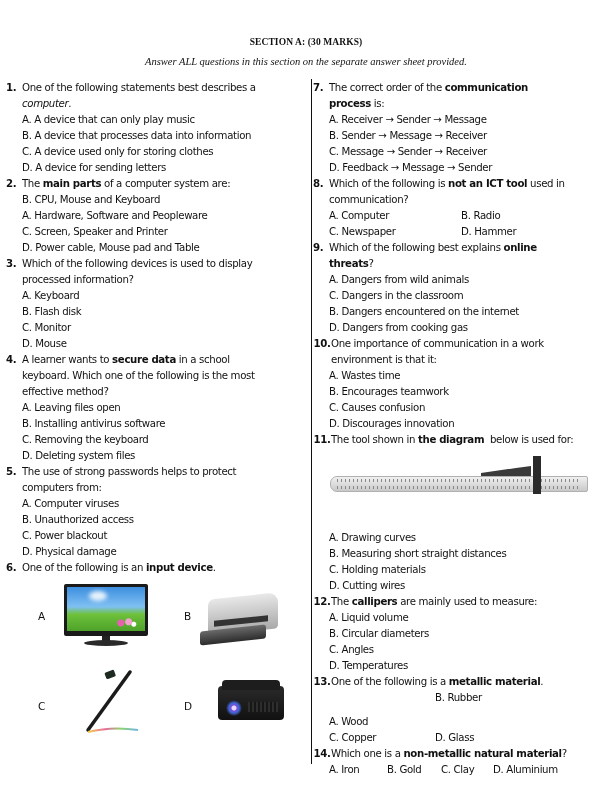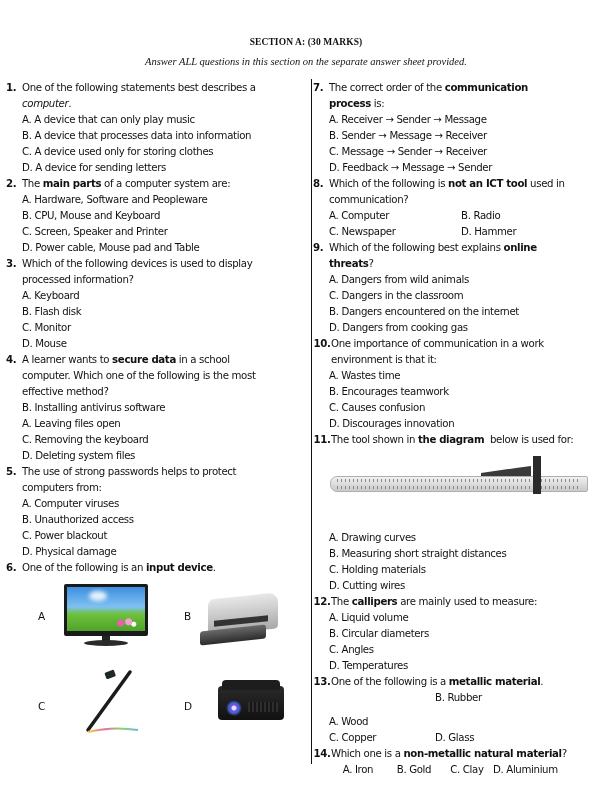--- a/index.html
+++ b/index.html
@@ -24,21 +24,21 @@
     position: absolute; left: 311px; top: 79px; width: 1px; height: 685px; background: #111;
   }
   .q { position: relative; }
   .q-line { display: flex; }
   .q-num { width: 16px; flex: 0 0 16px; font-weight: bold; }
   .q-num.wide { width: 18px; flex: 0 0 18px; text-align: center; }
   .q-text { flex: 1; }
   .opt { padding-left: 16px; white-space: nowrap; }
   .opt-row { padding-left: 16px; display: flex; white-space: nowrap; }
   .opt-row .c1 { width: 132px; }
-  .opt-row4 span { display: inline-block; text-align: center; }
+  .opt-row4 span { display: inline-block; }
   b { font-weight: bold; }
   i { font-style: italic; }
   .img-grid { position: relative; height: 170px; margin-top: 4px; }
   .img-label { position: absolute; font-size: 10.5px; }
   .img { position: absolute; }
 
   
   .monitor-screen {
     position: absolute; left: 0; top: 0; width: 84px; height: 52px; background: #1a1a1a; border-radius: 2px;
   }
@@ -98,44 +98,44 @@
       <div class="opt">B. A device that processes data into information</div>
       <div class="opt">C. A device used only for storing clothes</div>
       <div class="opt">D. A device for sending letters</div>
     </div>
 
     <div class="q">
       <div class="q-line">
         <span class="q-num">2.</span>
         <span class="q-text"><span>The </span><b>main parts</b><span> of a computer system are:</span></span>
       </div>
+      <div class="opt">B. CPU, Mouse and Keyboard</div>
       <div class="opt">A. Hardware, Software and Peopleware</div>
-      <div class="opt">B. CPU, Mouse and Keyboard</div>
       <div class="opt">C. Screen, Speaker and Printer</div>
       <div class="opt">D. Power cable, Mouse pad and Table</div>
     </div>
 
     <div class="q">
       <div class="q-line">
         <span class="q-num">3.</span>
         <span class="q-text"><span>Which of the following devices is used to display</span><br><span>processed information?</span></span>
       </div>
       <div class="opt">A. Keyboard</div>
       <div class="opt">B. Flash disk</div>
       <div class="opt">C. Monitor</div>
       <div class="opt">D. Mouse</div>
     </div>
 
     <div class="q">
       <div class="q-line">
         <span class="q-num">4.</span>
-        <span class="q-text"><span>A learner wants to </span><b>secure data</b><span> in a school</span><br><span>computer. Which one of the following is the most</span><br><span>effective method?</span></span>
-      </div>
+        <span class="q-text"><span>A learner wants to </span><b>secure data</b><span> in a school</span><br><span>keyboard. Which one of the following is the most</span><br><span>effective method?</span></span>
+      </div>
+      <div class="opt">A. Leaving files open</div>
       <div class="opt">B. Installing antivirus software</div>
-      <div class="opt">A. Leaving files open</div>
       <div class="opt">C. Removing the keyboard</div>
       <div class="opt">D. Deleting system files</div>
     </div>
 
     <div class="q">
       <div class="q-line">
         <span class="q-num">5.</span>
         <span class="q-text"><span>The use of strong passwords helps to protect</span><br><span>computers from:</span></span>
       </div>
       <div class="opt">A. Computer viruses</div>

